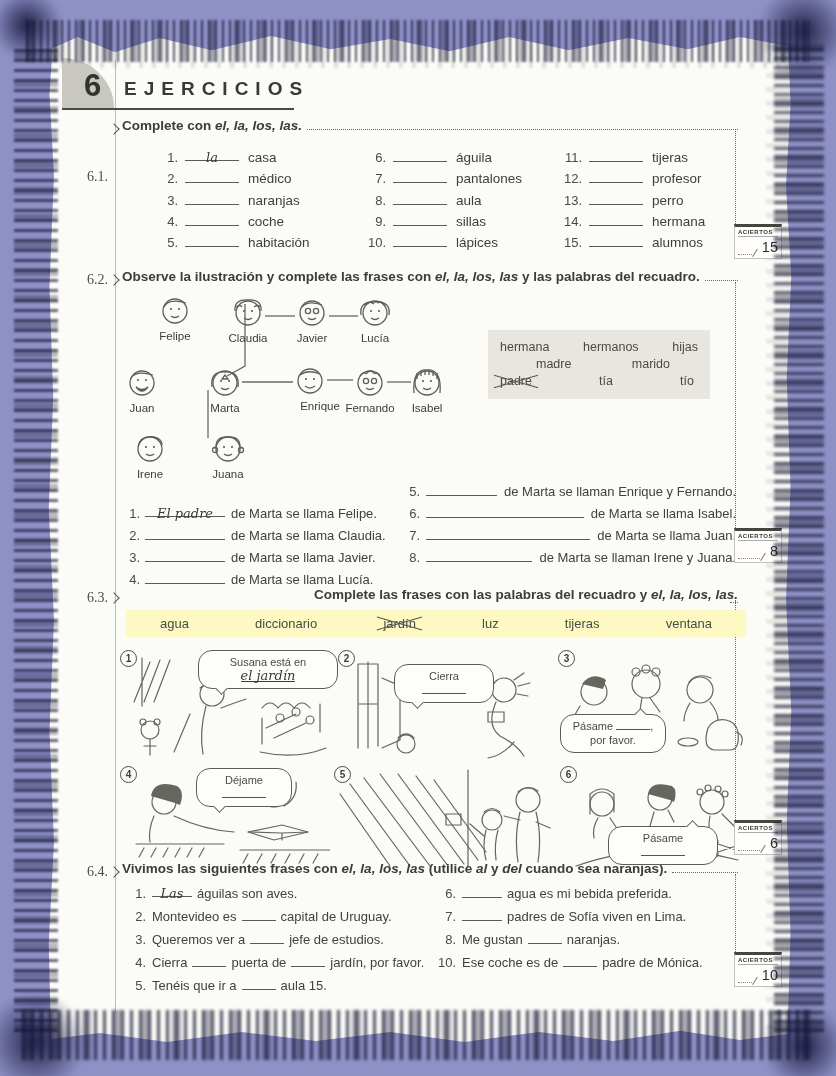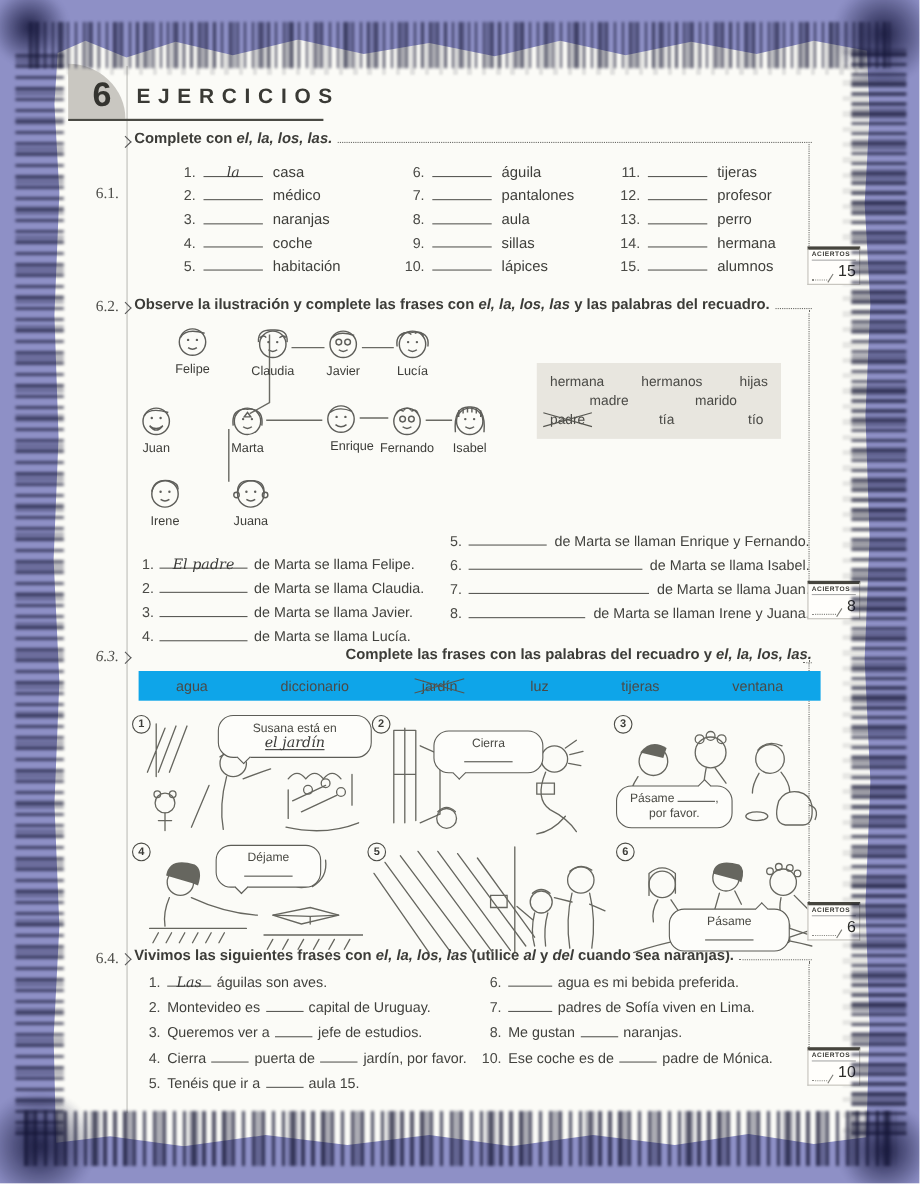--- a/index.html
+++ b/index.html
@@ -91,21 +91,21 @@
   .pface svg{stroke:#5e5e5a;fill:none;stroke-width:1.3;}
   .pface .dot{fill:#5e5e5a;stroke:none;}
   .pname{position:absolute;transform:translateX(-50%);font-size:11.5px;color:#3c3c38;white-space:nowrap;}
 
   
   .wbox62{position:absolute;left:440px;top:296px;width:222px;background:#e8e6df;padding:9px 12px;box-sizing:border-box;font-size:12.5px;color:#4a4a46;}
   .wbox62 .r{display:flex;line-height:17px;}
   .wbox62 .r1{justify-content:space-between;}
   .wbox62 .r2{justify-content:space-between;padding:0 28px 0 36px;}
   .wbox62 .r3{justify-content:space-between;padding-right:4px;}
-  .strip63{position:absolute;left:78px;top:576px;width:620px;height:27px;background:#0ea5e9;display:flex;align-items:center;justify-content:space-between;padding:0 34px;box-sizing:border-box;font-size:13px;color:#4a4a46;}
+  .strip63{position:absolute;left:78px;top:576px;width:620px;height:27px;background:#fef9c3;display:flex;align-items:center;justify-content:space-between;padding:0 34px;box-sizing:border-box;font-size:13px;color:#4a4a46;}
   .crossed{position:relative;}
   .crossed::before,.crossed::after{content:"";position:absolute;left:-7px;right:-7px;top:48%;height:1.3px;background:#55554f;}
   .crossed::before{transform:rotate(16deg);}
   .crossed::after{transform:rotate(-16deg);}
 
   
   .col62l{position:absolute;left:70px;top:450px;width:292px;margin-top:20px;}
   .col62l .srow{height:22px;white-space:nowrap;}
   .col62l .num{width:22px;padding-right:5px;}
   .col62l .blank{width:80px;margin-right:6px;}
@@ -354,21 +354,21 @@
       </div>
       <div class="aciertos" style="top:494px;">
         <div class="ac-label">ACIERTOS</div>
         <div class="ac-row">
             <span class="ac-dots"></span>
             <span class="ac-slash"></span>
             <span class="ac-num">8</span>
           </div>
       </div>
 
-      <div class="sec-label" style="top:556px;left:26px;font-style:italic;">6.3.</div>
+      <div class="sec-label" style="top:556px;left:26px;">6.3.</div>
       <div class="sec-arrow" style="left:62px;top:560px;"></div>
       <div class="sec-head" style="top:553px;flex-direction:column;">
         <span class="sec-title"><span>Complete las frases con las palabras del recuadro y </span><span class="ti">el, la, los, las.</span></span>
         <span class="leader"></span>
       </div>
       <div class="vdots" style="top:566px;height:220px;"></div>
 
       <div class="strip63">
         <span>agua</span>
         <span>diccionario</span>

